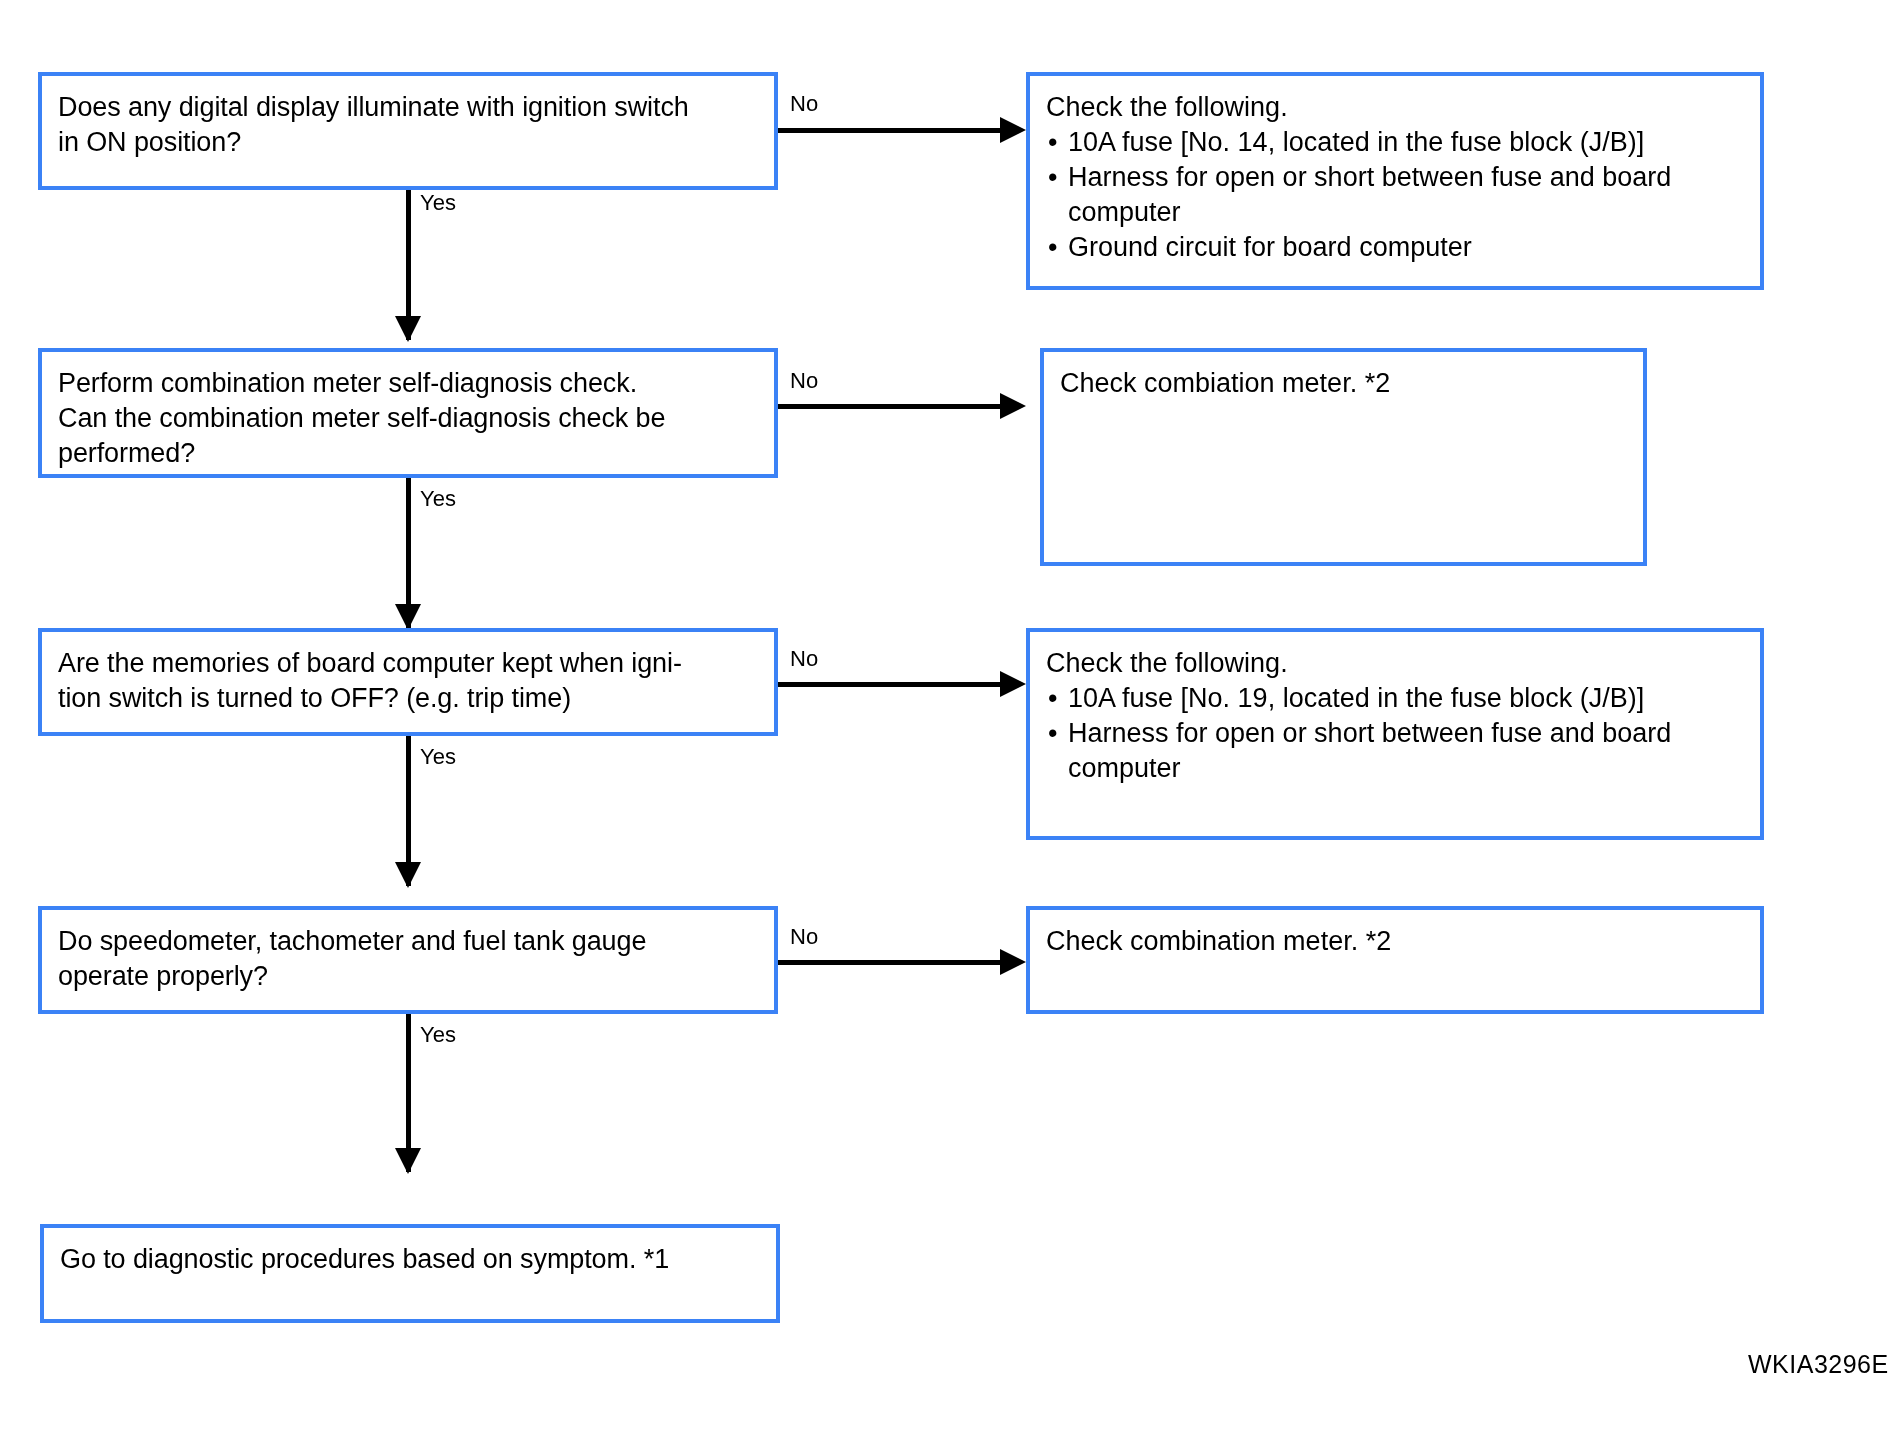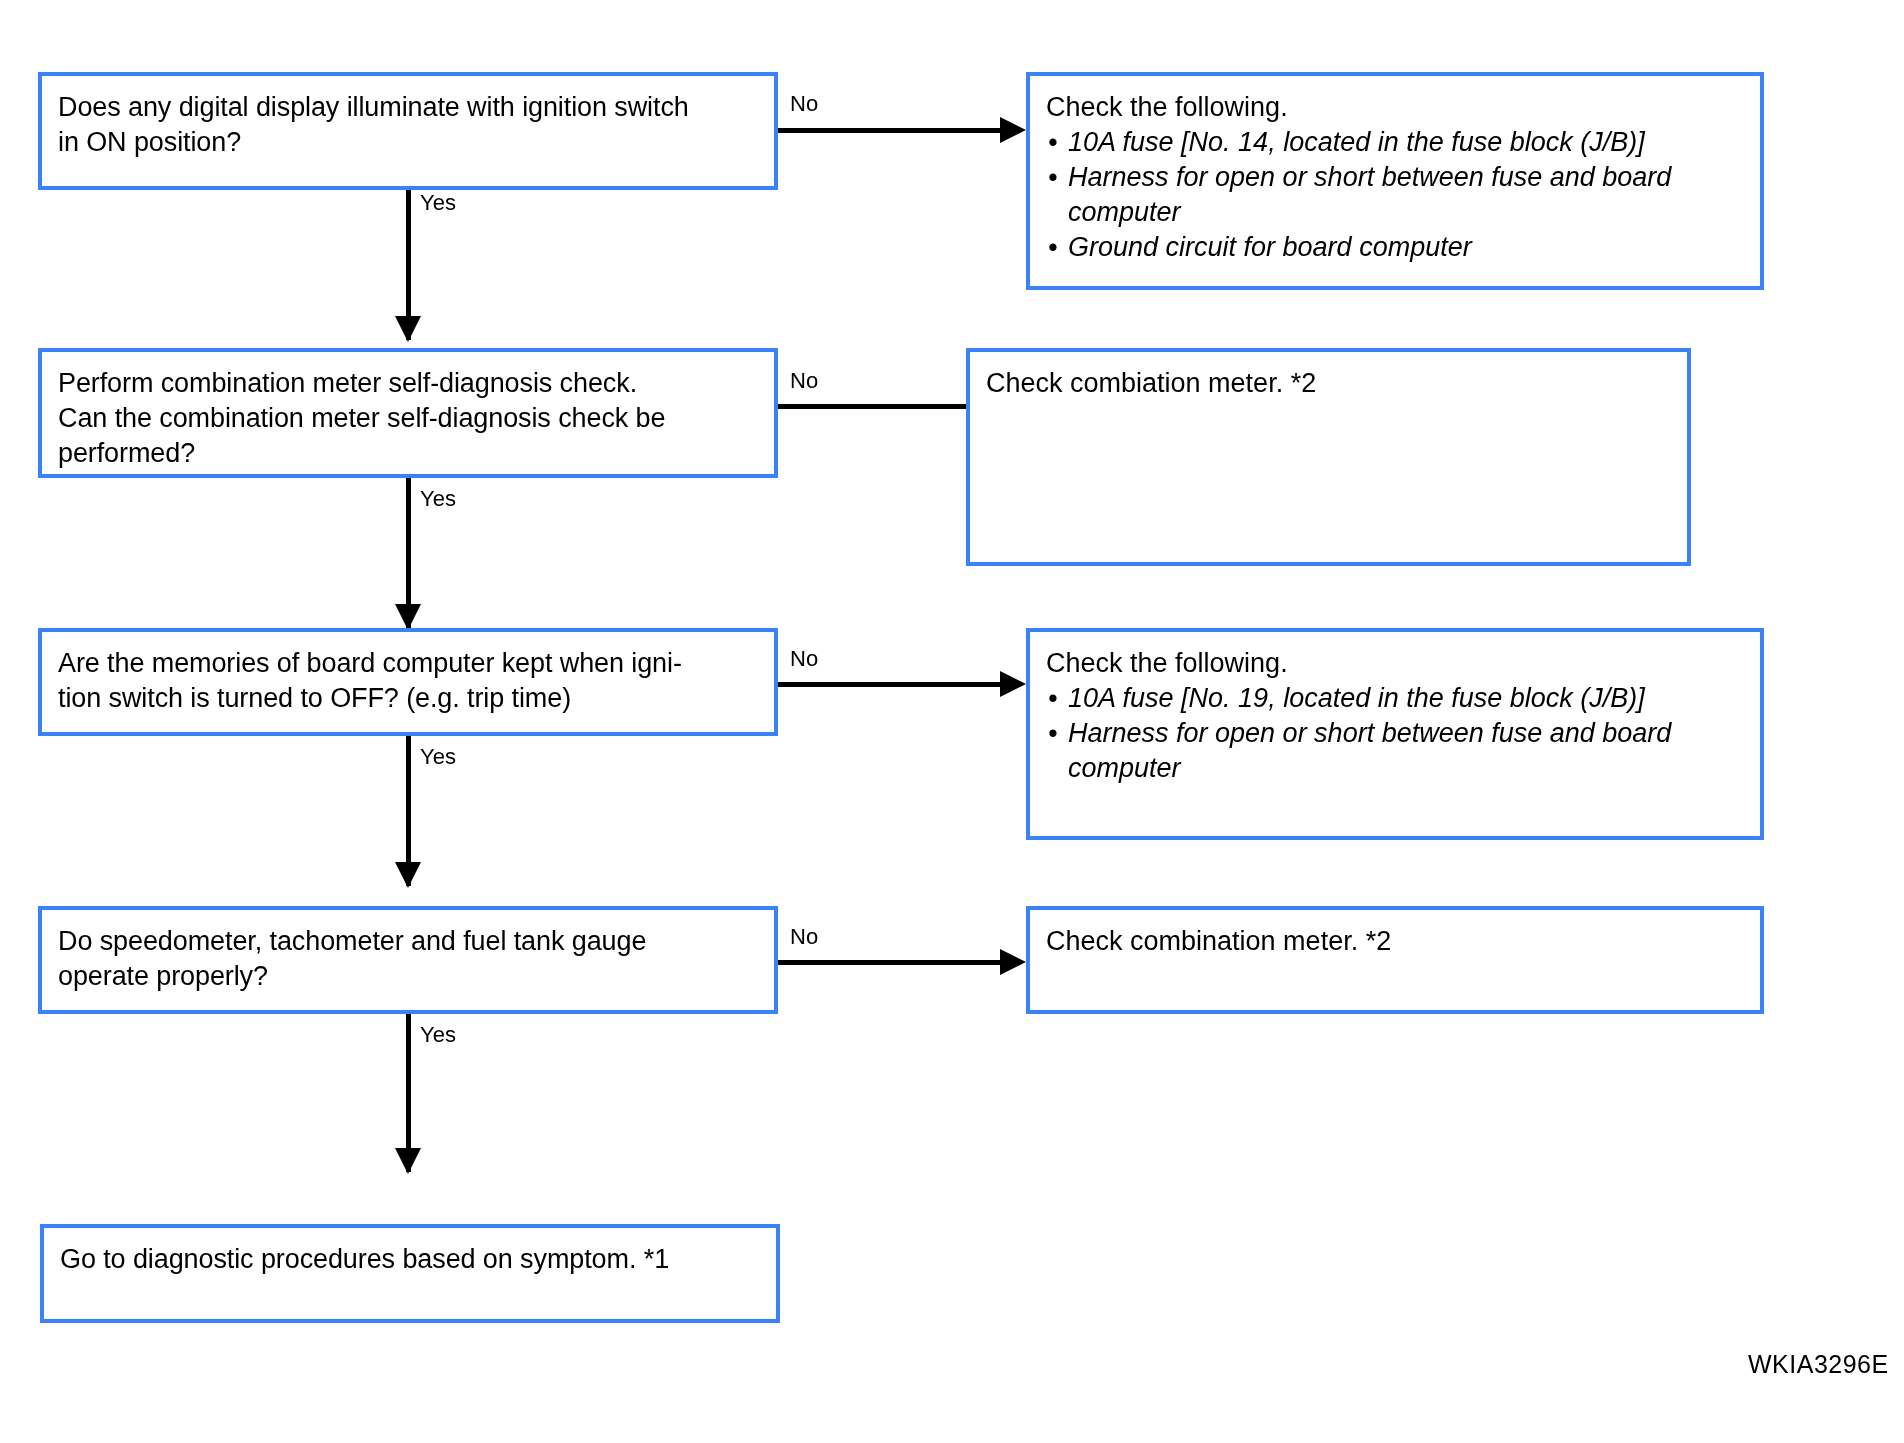--- a/index.html
+++ b/index.html
@@ -41,21 +41,20 @@
     display: block;
     white-space: pre-line;
   }
 
   
   ul.box-list {
     list-style: none;
     margin: 0;
     padding: 0;
     display: block;
-    font-style: italic;
   }
   ul.box-list > li {
     position: relative;
     font-size: 27px;
     line-height: 1.30;
     padding-left: 22px;
     white-space: pre-line;
   }
   ul.box-list > li::before {
     content: "\2022";
@@ -142,21 +141,21 @@
   <div class="fc-box" style="left:38px; top:348px; width:740px; height:130px;">
     <span class="box-text">Perform combination meter self-diagnosis check.
 Can the combination meter self-diagnosis check be
 performed?</span>
   </div>
 
   <div class="edge-label" style="left:790px; top:370px;">No</div>
   <div class="h-line" style="left:778px; top:404px; width:240px;"></div>
   <div class="arrow-right" style="left:1000px; top:393px;"></div>
 
-  <div class="fc-box" style="left:966px; top:348px; width:725px; height:218px;">
+  <div class="fc-box" style="left:1040px; top:348px; width:607px; height:218px;">
     <span class="box-head">Check combiation meter. *2</span>
   </div>
 
   <div class="edge-label" style="left:420px; top:488px;">Yes</div>
   <div class="v-line" style="left:406px; top:478px; height:150px;"></div>
   <div class="arrow-down" style="left:395px; top:604px;"></div>
 
   <div class="fc-box" style="left:38px; top:628px; width:740px; height:108px;">
     <span class="box-text">Are the memories of board computer kept when igni-
 tion switch is turned to OFF? (e.g. trip time)</span>

